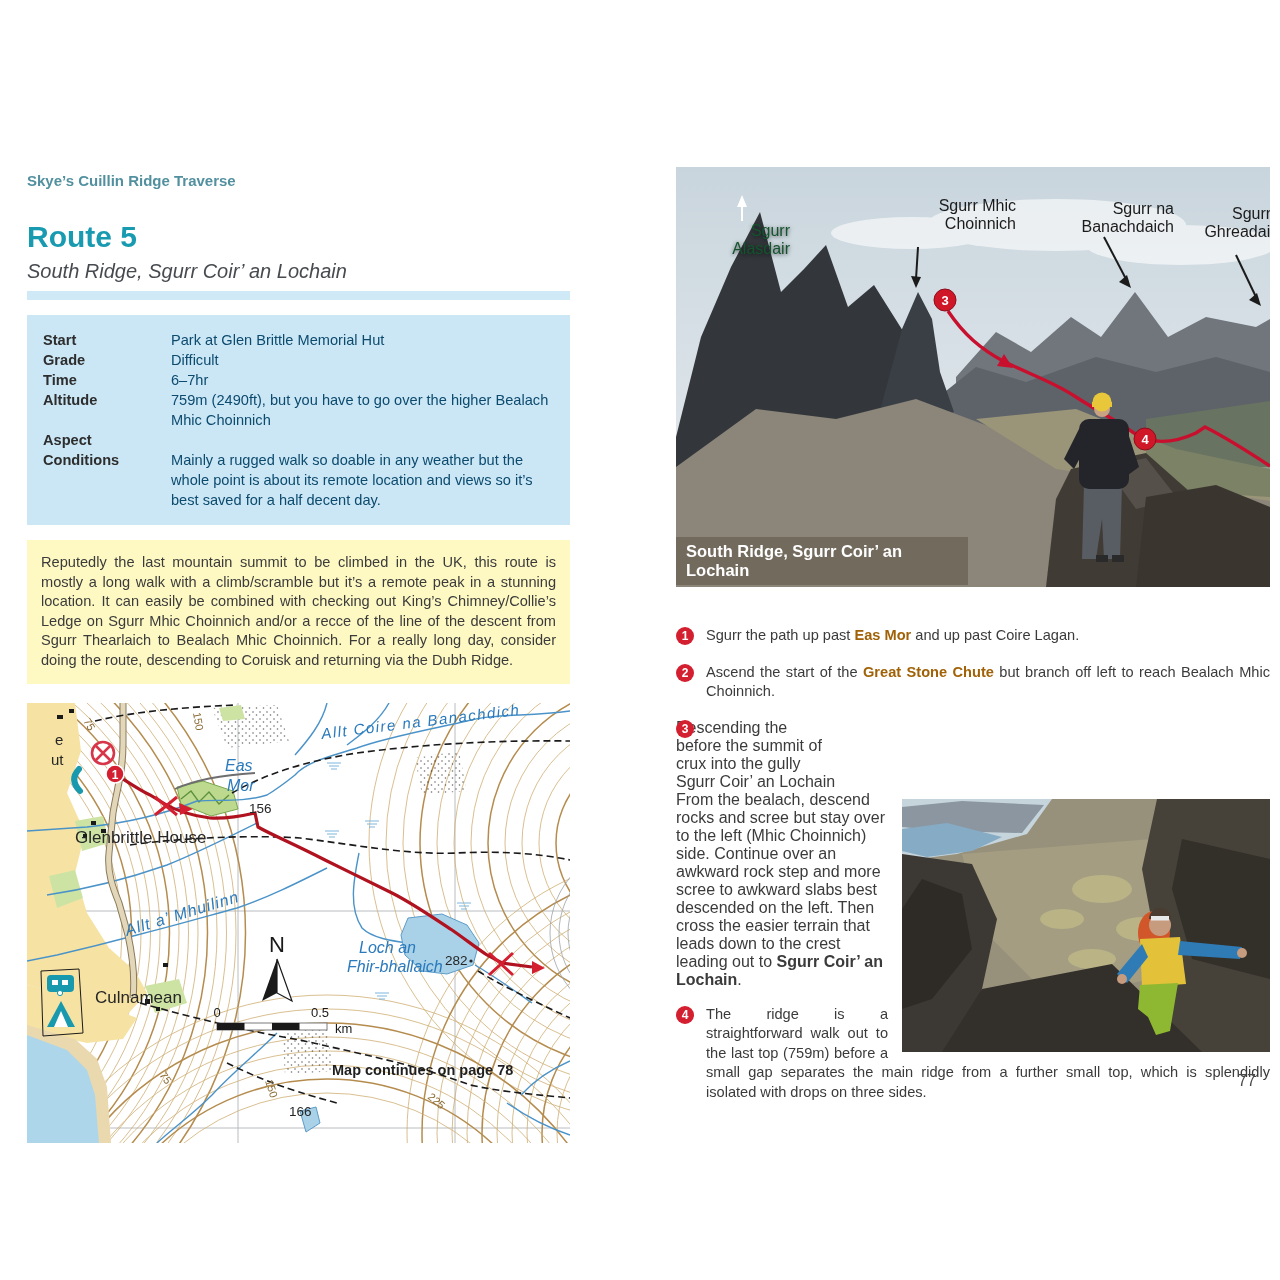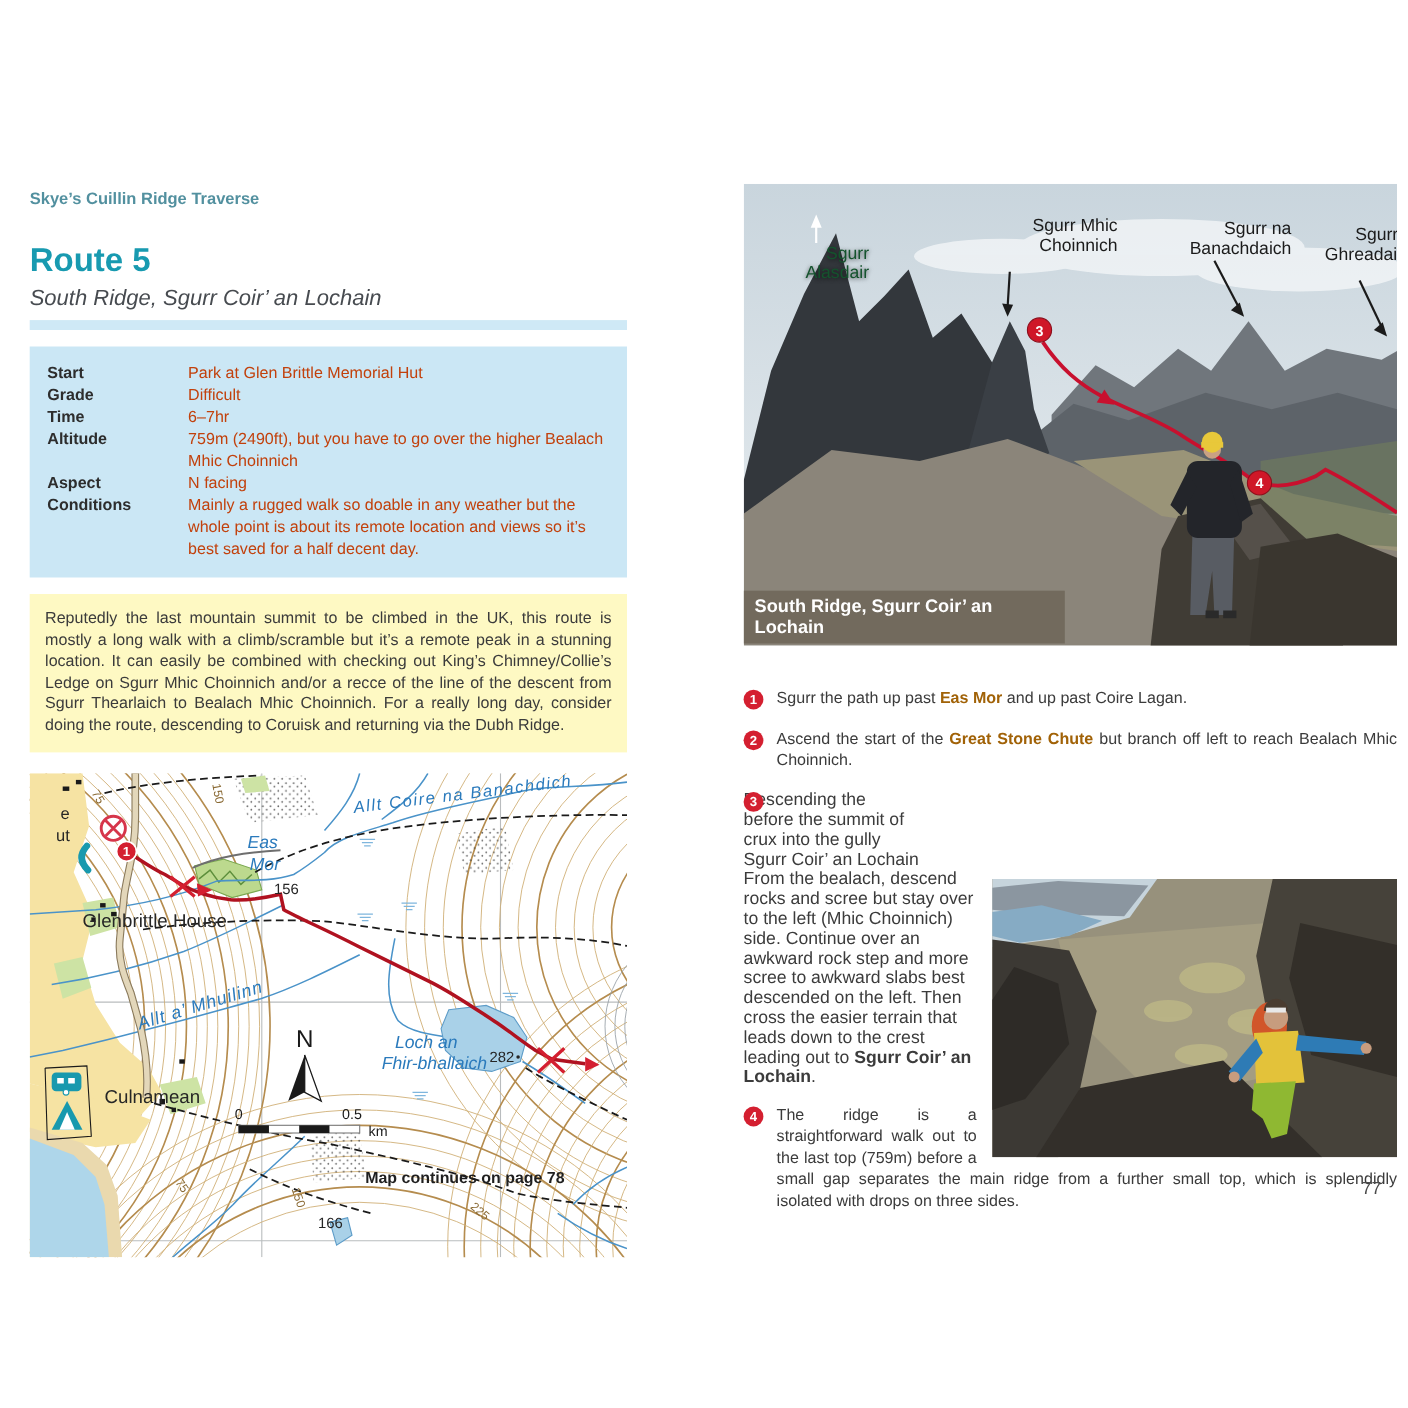--- a/index.html
+++ b/index.html
@@ -7,21 +7,21 @@
 
   
   .series{position:absolute;left:27px;top:172px;font-size:15px;font-weight:700;color:#52909f;}
   .route-title{position:absolute;left:27px;top:220px;font-size:30px;font-weight:700;color:#189ab0;}
   .route-subtitle{position:absolute;left:27px;top:260px;font-size:20px;font-style:italic;color:#474b50;}
   .blue-bar{position:absolute;left:27px;top:291px;width:543px;height:9px;background:#cfe9f6;}
 
   .info-box{position:absolute;left:27px;top:315px;width:511px;background:#cbe7f5;padding:15px 16px;}
   .info-row{display:flex;font-size:14.6px;line-height:20px;}
   .info-label{width:128px;flex:0 0 128px;font-weight:700;color:#2d2d2d;}
-  .info-value{flex:1;color:#c2410c;}
+  .info-value{flex:1;color:#0c4a6e;}
 
   .intro-box{position:absolute;left:27px;top:540px;width:515px;background:#fef9c3;padding:13px 14px;
              font-size:14.6px;line-height:19.6px;text-align:justify;color:#3b3b3b;}
 
   
   .map{position:absolute;left:27px;top:703px;width:543px;height:440px;}
   .map svg{display:block;}
   .ct{fill:none;stroke:#cfae74;stroke-width:.8;}
   .ct.idx{stroke:#b58c4e;stroke-width:1.5;}
   .cg{fill:none;stroke:#9aa2a8;stroke-width:.8;}
@@ -70,21 +70,20 @@
   <div class="info-row">
     <span class="info-label">Time</span>
     <span class="info-value">6–7hr</span>
   </div>
   <div class="info-row">
     <span class="info-label">Altitude</span>
     <span class="info-value">759m (2490ft), but you have to go over the higher Bealach Mhic Choinnich</span>
   </div>
   <div class="info-row">
     <span class="info-label">Aspect</span>
-    <span class="info-value">N facing</span>
   </div>
   <div class="info-row">
     <span class="info-label">Conditions</span>
     <span class="info-value">Mainly a rugged walk so doable in any weather but the whole point is about its remote location and views so it’s best saved for a half decent day.</span>
   </div>
 </div>
 
 <div class="intro-box">Reputedly the last mountain summit to be climbed in the UK, this route is mostly a long walk with a climb/scramble but it’s a remote peak in a stunning location. It can easily be combined with checking out King’s Chimney/Collie’s Ledge on Sgurr Mhic Choinnich and/or a recce of the line of the descent from Sgurr Thearlaich to Bealach Mhic Choinnich. For a really long day, consider doing the route, descending to Coruisk and returning via the Dubh Ridge.</div>
 
 <div class="map">

